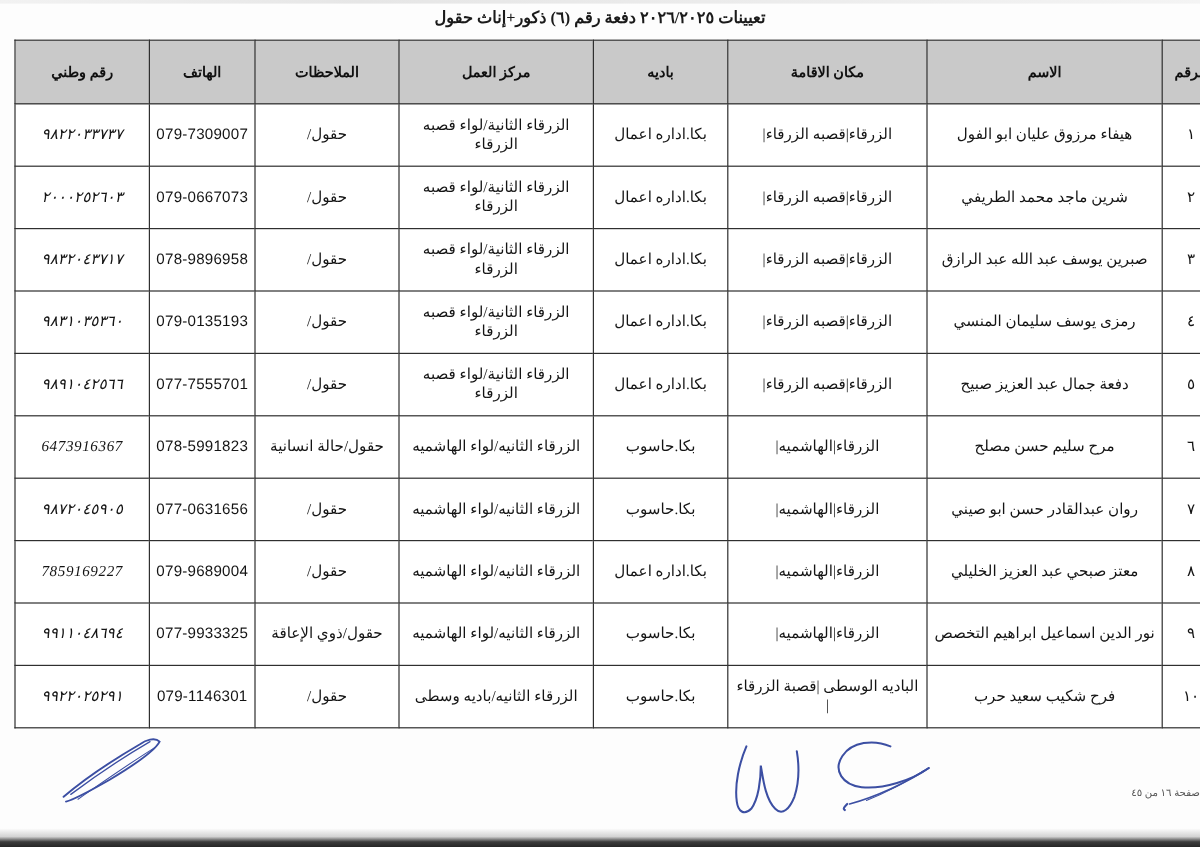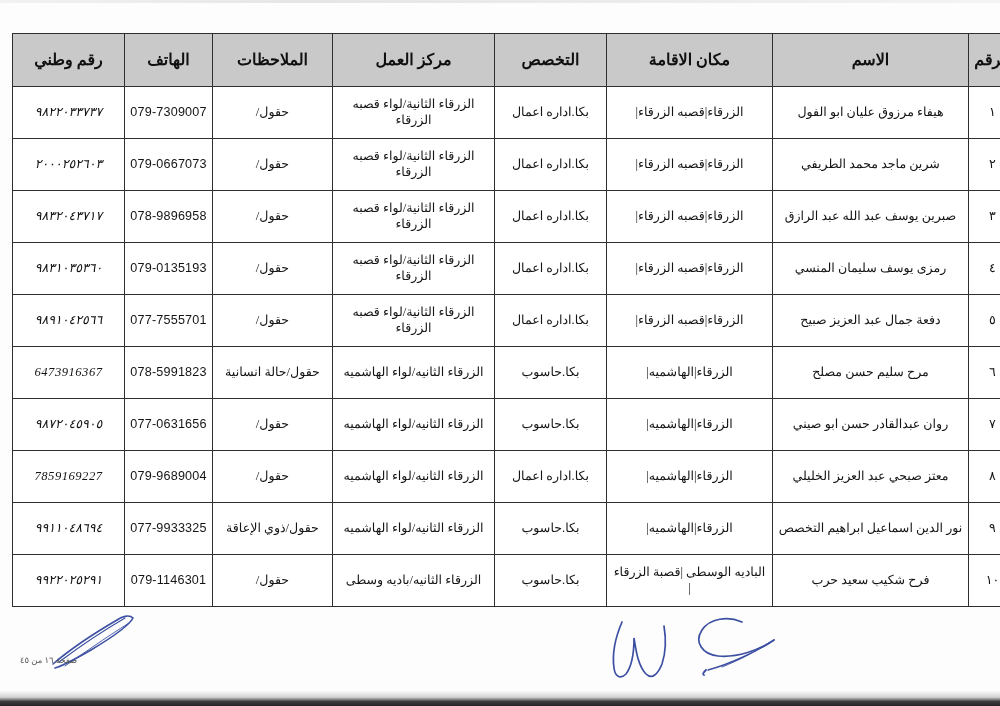--- a/index.html
+++ b/index.html
@@ -72,21 +72,21 @@
     text-align: center;
     font-size: 12.6px;
     line-height: 1.22;
     color: #141414;
     word-wrap: break-word;
     overflow-wrap: break-word;
   }
   table.reg thead th {
     background: #c9c9c9;
     font-weight: bold;
-    font-size: 16px;
+    font-size: 12px;
     height: 46px;
     color: #101010;
   }
   
   col.c-num   { width: 48px; }
   col.c-name  { width: 196px; }
   col.c-res   { width: 166px; }
   col.c-maj   { width: 112px; }
   col.c-work  { width: 162px; }
   col.c-note  { width: 120px; }
@@ -119,53 +119,56 @@
   .sig {
     position: absolute;
     stroke: #3c4fa3;
     fill: none;
     pointer-events: none;
   }
   .footer-note {
     position: absolute;
     top: 655px;
     left: 0; right: 0;
-    text-align: left;
+    text-align: right;
     font-size: 8.5px;
     color: #555;
     direction: rtl;
     letter-spacing: .3px;
     margin-left: 20px;
   }
 </style>
 </head>
 <body>
 
 <div class="page">
 
   <div class="scan-edge-top"></div>
 
+  <div class="title-wrap">
+    <span class="doc-title">تعيينات ٢٠٢٦/٢٠٢٥ دفعة رقم (٦) ذكور+إناث حقول</span>
+  </div>
 
   <table class="reg">
     <colgroup>
       <col class="c-num">
         <col class="c-name">
         <col class="c-res">
         <col class="c-maj">
       <col class="c-work">
         <col class="c-note">
         <col class="c-phone">
         <col class="c-nid">
     </colgroup>
     <thead>
       <tr>
         <th>الرقم</th>
         <th>الاسم</th>
         <th>مكان الاقامة</th>
-        <th>التخصص</th>
+        <th>باديه</th>
         <th>مركز العمل</th>
         <th>الملاحظات</th>
         <th>الهاتف</th>
         <th>رقم وطني</th>
       </tr>
     </thead>
     <tbody>
       <tr>
         <td class="num">١</td>
         <td class="name">هيفاء مرزوق عليان ابو الفول</td>

